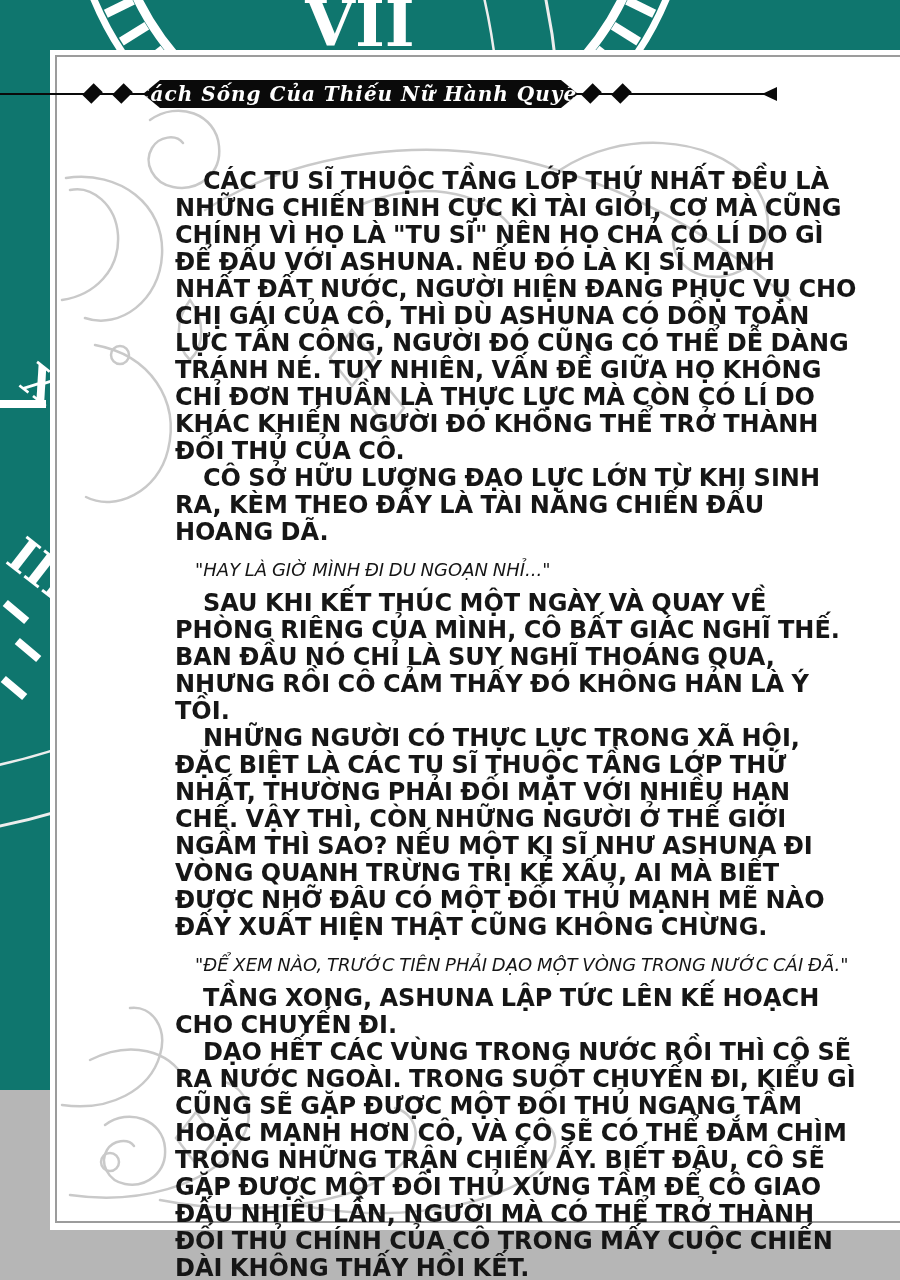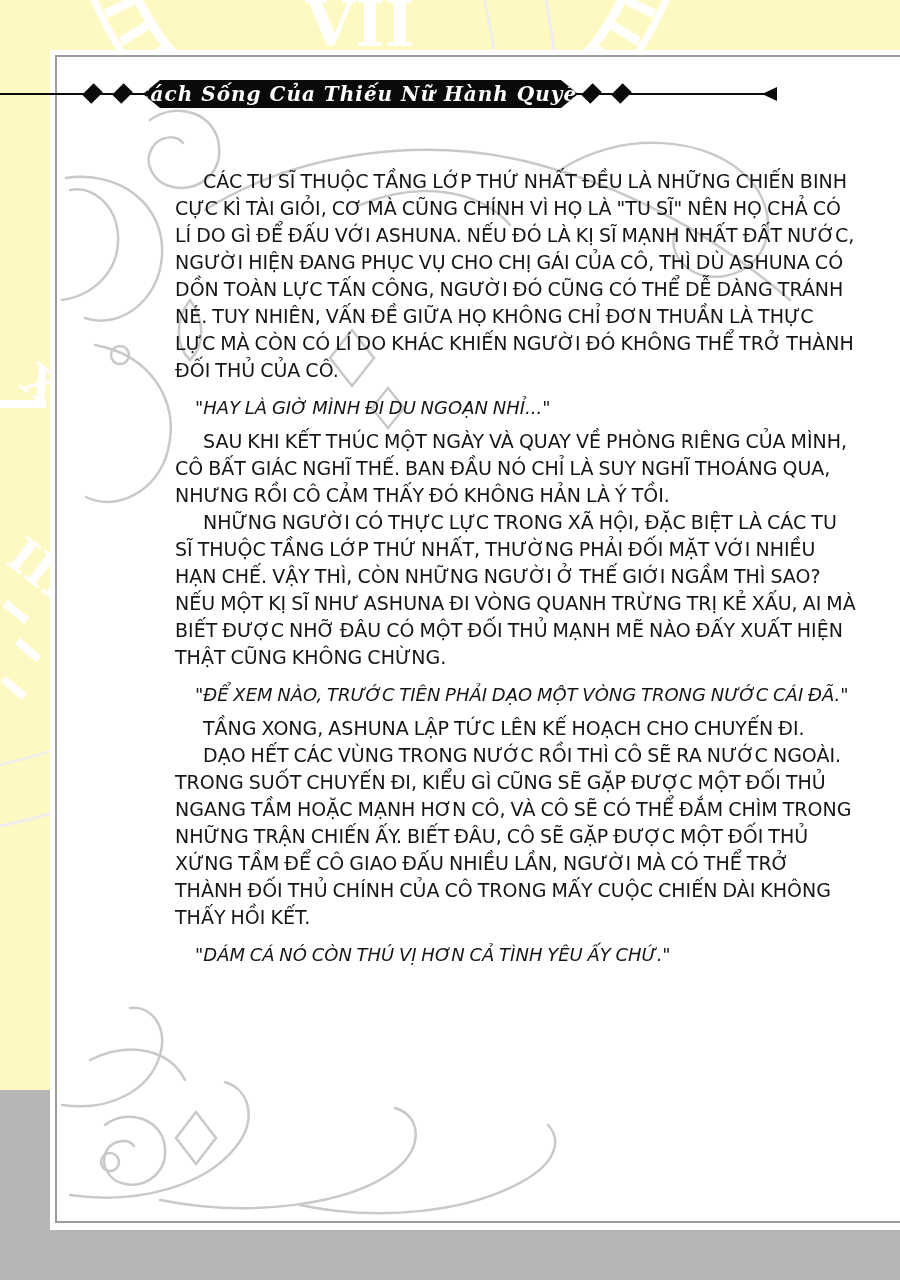--- a/index.html
+++ b/index.html
@@ -1,21 +1,21 @@
 <!DOCTYPE html>
 <html><head>
 <meta charset="utf-8">
 <style>
   html,body{margin:0;padding:0;}
   body{
     width:900px;height:1280px;overflow:hidden;
     background:#b6b6b6;
     font-family:"DejaVu Sans",sans-serif;
   }
-  .page{position:relative;width:900px;height:1090px;background:#fef9c3;}
+  .page{position:relative;width:900px;height:1090px;background:#0f766e;}
 
   
   .bg-decor{position:absolute;left:0;top:0;z-index:0;}
 
   
   .panel{
     position:absolute;left:50px;top:50px;width:850px;height:1180px;
     background:#ffffff;z-index:1;
   }
   .panel-inner{
@@ -56,22 +56,22 @@
     font-size:20px;letter-spacing:1px;white-space:nowrap;
   }
 
   
   .story{
     position:absolute;left:175px;top:168px;width:682px;z-index:3;
     color:#161616;
   }
   .story p{margin:0;}
   .story p.normal{
-    font-size:19px;line-height:27px;text-indent:28px;
-    letter-spacing:0;word-spacing:-1px;
+    font-size:24px;line-height:27px;text-indent:28px;
+    letter-spacing:0;word-spacing:-1px;font-weight:bold;
   }
   .story p.quote{
     font-size:18px;line-height:27px;font-style:italic;
     margin:10px 0 7px 0;text-indent:20px;word-spacing:-1px;
   }
 </style>
 </head>
 <body>
 
 <div class="page">
@@ -138,20 +138,21 @@
   <div class="diamond d2"></div>
   <div class="diamond d3"></div>
   <div class="diamond d4"></div>
   <div class="rule-arrow"></div>
   <div class="banner">
     <span class="banner-title">Cách Sống Của Thiếu Nữ Hành Quyết</span>
   </div>
 
   <div class="story" id="story">
       <p class="normal">CÁC TU SĨ THUỘC TẦNG LỚP THỨ NHẤT ĐỀU LÀ NHỮNG CHIẾN BINH CỰC KÌ TÀI GIỎI, CƠ MÀ CŨNG CHÍNH VÌ HỌ LÀ "TU SĨ" NÊN HỌ CHẢ CÓ LÍ DO GÌ ĐỂ ĐẤU VỚI ASHUNA. NẾU ĐÓ LÀ KỊ SĨ MẠNH NHẤT ĐẤT NƯỚC, NGƯỜI HIỆN ĐANG PHỤC VỤ CHO CHỊ GÁI CỦA CÔ, THÌ DÙ ASHUNA CÓ DỒN TOÀN LỰC TẤN CÔNG, NGƯỜI ĐÓ CŨNG CÓ THỂ DỄ DÀNG TRÁNH NÉ. TUY NHIÊN, VẤN ĐỀ GIỮA HỌ KHÔNG CHỈ ĐƠN THUẦN LÀ THỰC LỰC MÀ CÒN CÓ LÍ DO KHÁC KHIẾN NGƯỜI ĐÓ KHÔNG THỂ TRỞ THÀNH ĐỐI THỦ CỦA CÔ.</p>
+      <p class="normal">CÔ SỞ HỮU LƯỢNG ĐẠO LỰC LỚN TỪ KHI SINH RA, KÈM THEO ĐẤY LÀ TÀI NĂNG CHIẾN ĐẤU HOANG DÃ.</p>
       <p class="quote">"HAY LÀ GIỜ MÌNH ĐI DU NGOẠN NHỈ..."</p>
       <p class="normal">SAU KHI KẾT THÚC MỘT NGÀY VÀ QUAY VỀ PHÒNG RIÊNG CỦA MÌNH, CÔ BẤT GIÁC NGHĨ THẾ. BAN ĐẦU NÓ CHỈ LÀ SUY NGHĨ THOÁNG QUA, NHƯNG RỒI CÔ CẢM THẤY ĐÓ KHÔNG HẢN LÀ Ý TỒI.</p>
       <p class="normal">NHỮNG NGƯỜI CÓ THỰC LỰC TRONG XÃ HỘI, ĐẶC BIỆT LÀ CÁC TU SĨ THUỘC TẦNG LỚP THỨ NHẤT, THƯỜNG PHẢI ĐỐI MẶT VỚI NHIỀU HẠN CHẾ. VẬY THÌ, CÒN NHỮNG NGƯỜI Ở THẾ GIỚI NGẦM THÌ SAO? NẾU MỘT KỊ SĨ NHƯ ASHUNA ĐI VÒNG QUANH TRỪNG TRỊ KẺ XẤU, AI MÀ BIẾT ĐƯỢC NHỠ ĐÂU CÓ MỘT ĐỐI THỦ MẠNH MẼ NÀO ĐẤY XUẤT HIỆN THẬT CŨNG KHÔNG CHỪNG.</p>
       <p class="quote">"ĐỂ XEM NÀO, TRƯỚC TIÊN PHẢI DẠO MỘT VÒNG TRONG NƯỚC CÁI ĐÃ."</p>
       <p class="normal">TẦNG XONG, ASHUNA LẬP TỨC LÊN KẾ HOẠCH CHO CHUYẾN ĐI.</p>
       <p class="normal">DẠO HẾT CÁC VÙNG TRONG NƯỚC RỒI THÌ CÔ SẼ RA NƯỚC NGOÀI. TRONG SUỐT CHUYẾN ĐI, KIỂU GÌ CŨNG SẼ GẶP ĐƯỢC MỘT ĐỐI THỦ NGANG TẦM HOẶC MẠNH HƠN CÔ, VÀ CÔ SẼ CÓ THỂ ĐẮM CHÌM TRONG NHỮNG TRẬN CHIẾN ẤY. BIẾT ĐÂU, CÔ SẼ GẶP ĐƯỢC MỘT ĐỐI THỦ XỨNG TẦM ĐỂ CÔ GIAO ĐẤU NHIỀU LẦN, NGƯỜI MÀ CÓ THỂ TRỞ THÀNH ĐỐI THỦ CHÍNH CỦA CÔ TRONG MẤY CUỘC CHIẾN DÀI KHÔNG THẤY HỒI KẾT.</p>
       <p class="quote">"DÁM CÁ NÓ CÒN THÚ VỊ HƠN CẢ TÌNH YÊU ẤY CHỨ."</p>
     </div>
 
 </div>

